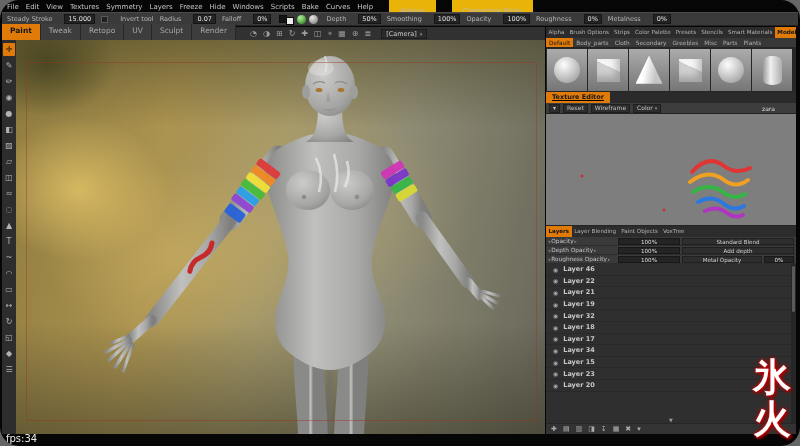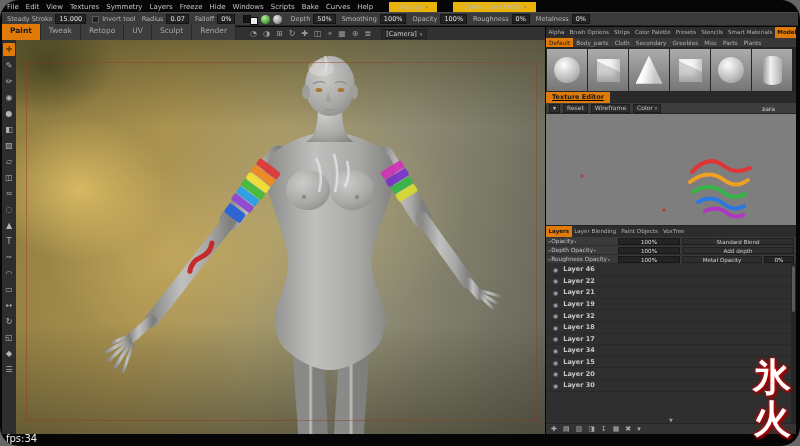--- a/index.html
+++ b/index.html
@@ -4,26 +4,26 @@
 <style>
   *{margin:0;padding:0;box-sizing:border-box;}
   html,body{background:#666;}
   body{font-family:"DejaVu Sans","Liberation Sans",sans-serif;}
   .frame{position:relative;width:800px;height:446px;background:#060606;border-radius:19px;overflow:hidden;}
 
   
   .menubar{position:absolute;left:7px;top:1px;height:11px;display:flex;align-items:center;font-size:7px;color:#c6c6c6;white-space:nowrap;}
   .menu-items{display:flex;gap:7px;}
   .menu-item{cursor:default;}
-  .mb-dd{margin-left:16px;display:flex;align-items:center;gap:3px;background:#2e2e2e;border:5px solid #eab308;padding:0 4px;height:9px;color:#b9b9b9;}
+  .mb-dd{margin-left:16px;display:flex;align-items:center;gap:3px;background:#2e2e2e;border:7px solid #eab308;padding:0 4px;height:9px;color:#b9b9b9;flex-direction:column;}
   .dd-arr{font-size:5px;color:#8d8d8d;}
 
   
   .toolbar2{position:absolute;left:2px;right:2px;top:12px;height:14px;background:#3a3a3a;border-top:1px solid #4a4a4a;border-bottom:1px solid #242424;display:flex;align-items:center;gap:6px;padding:0 5px;font-size:6.5px;color:#b5b5b5;white-space:nowrap;}
-  .field{display:flex;align-items:center;gap:3px;}
+  .field{display:flex;align-items:center;gap:12px;}
   .val{background:#232323;border:1px solid #161616;color:#e2e2e2;padding:0 3px;height:10px;line-height:8px;min-width:18px;text-align:center;}
   .checkbox{width:7px;height:7px;background:#202020;border:1px solid #5a5a5a;display:inline-block;}
   .swgroup{display:flex;align-items:center;gap:3px;margin:0 2px;}
   .swatch{width:8px;height:8px;border:1px solid #0c0c0c;display:inline-block;}
   .sw-black{background:#141414;}
   .sw-white{background:#ececec;margin-left:-4px;margin-top:4px;}
   .sphere-swatch{width:9px;height:9px;border-radius:50%;display:inline-block;}
   .sphere-green{background:radial-gradient(circle at 35% 30%,#aef09a,#1d7a12);}
   .sphere-gray{background:radial-gradient(circle at 35% 30%,#e8e8e8,#6f6f6f);}
 
@@ -435,25 +435,25 @@
           <div class="layer-row">
             <span class="eye">◉</span>
             <span class="lname">Layer 34</span>
           </div>
           <div class="layer-row">
             <span class="eye">◉</span>
             <span class="lname">Layer 15</span>
           </div>
           <div class="layer-row">
             <span class="eye">◉</span>
+            <span class="lname">Layer 23</span>
+          </div>
+          <div class="layer-row">
+            <span class="eye">◉</span>
             <span class="lname">Layer 20</span>
-          </div>
-          <div class="layer-row">
-            <span class="eye">◉</span>
-            <span class="lname">Layer 30</span>
           </div>
         </div>
       <div class="scroll">
           <div class="scrollthumb"></div>
         </div>
       <div class="scrolldown">▼</div>
     </div>
 
     <div class="bottombar">
         <span class="bicon">✚</span>

